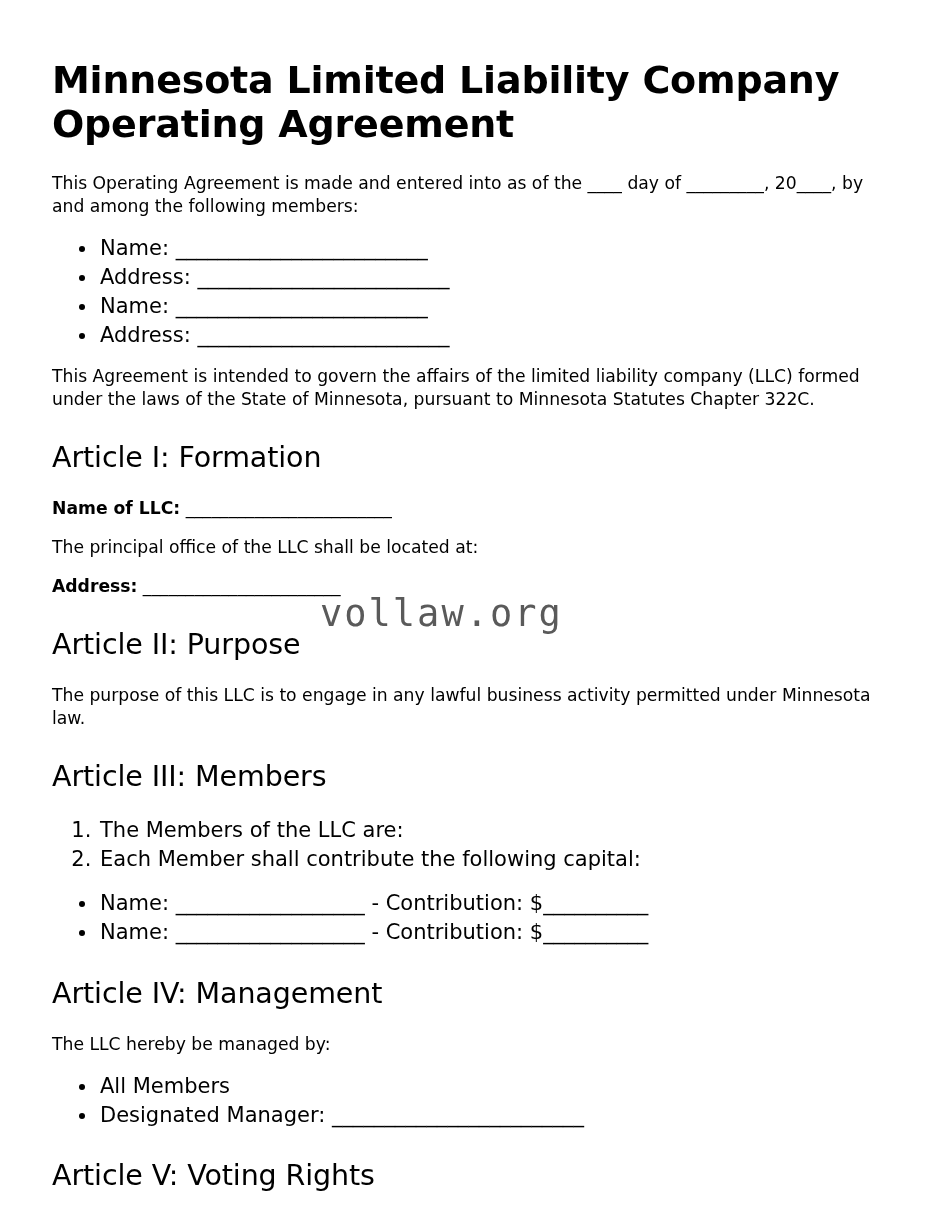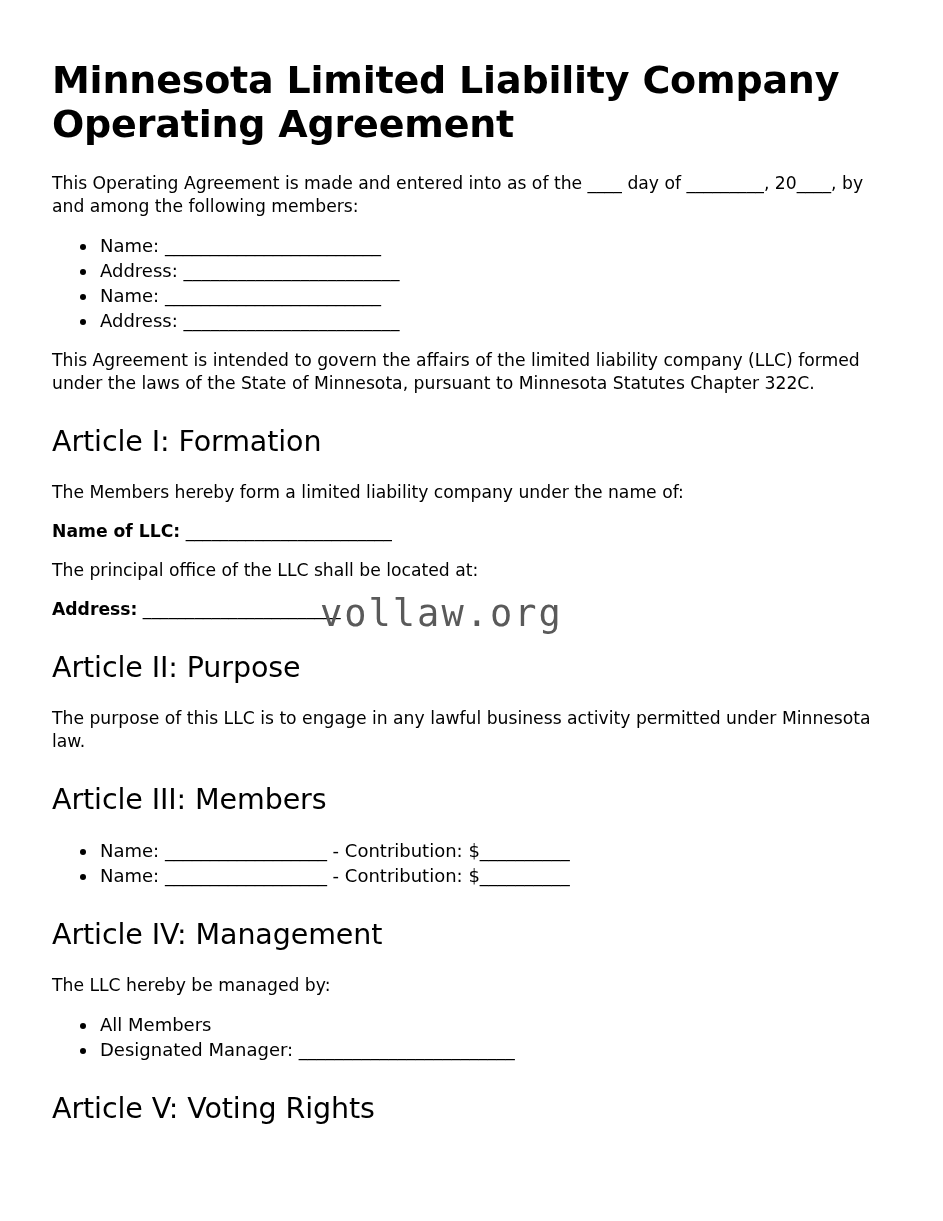--- a/index.html
+++ b/index.html
@@ -59,21 +59,21 @@
   }
   p.field-line .lbl {
     font-weight: bold;
   }
 
   
   ul.doc-list,
   ol.doc-list {
     margin: 0 0 16px 0;
     padding-left: 46px;
-    font-size: 18px;
+    font-size: 21px;
     line-height: 1.34;
   }
   ul.doc-list li,
   ol.doc-list li {
     margin: 0 0 1px 0;
     padding-left: 2px;
   }
   ul.doc-list { list-style-type: disc; }
   ol.doc-list { list-style-type: decimal; }
 
@@ -107,34 +107,37 @@
     <li><span>Name: </span><span class="blank">________________________</span></li>
     <li><span>Address: </span><span class="blank">________________________</span></li>
     <li><span>Name: </span><span class="blank">________________________</span></li>
     <li><span>Address: </span><span class="blank">________________________</span></li>
   </ul>
 
   <p class="body-text">This Agreement is intended to govern the affairs of the limited liability company (LLC) formed under the laws of the State of Minnesota, pursuant to Minnesota Statutes Chapter 322C.</p>
 
   <h2 class="article-heading">Article I: Formation</h2>
 
-  <p class="body-text">The Members hereby form a limited liability company under the name of:</p>
 
   <p class="field-line"><span class="lbl">Name of LLC:</span><span class="blank"> ________________________</span></p>
 
   <p class="body-text">The principal office of the LLC shall be located at:</p>
 
   <p class="field-line"><span class="lbl">Address:</span><span class="blank"> _______________________</span></p>
 
   <h2 class="article-heading">Article II: Purpose</h2>
 
   <p class="body-text">The purpose of this LLC is to engage in any lawful business activity permitted under Minnesota law.</p>
 
   <h2 class="article-heading">Article III: Members</h2>
 
+  <ol class="doc-list">
+    <li>The Members of the LLC are:</li>
+    <li>Each Member shall contribute the following capital:</li>
+  </ol>
 
   <ul class="doc-list gap-before">
     <li><span>Name: </span><span class="blank">__________________</span><span> - Contribution: $</span><span class="blank">__________</span></li>
     <li><span>Name: </span><span class="blank">__________________</span><span> - Contribution: $</span><span class="blank">__________</span></li>
   </ul>
 
   <h2 class="article-heading">Article IV: Management</h2>
 
   <p class="body-text">The LLC hereby be managed by:</p>
 

